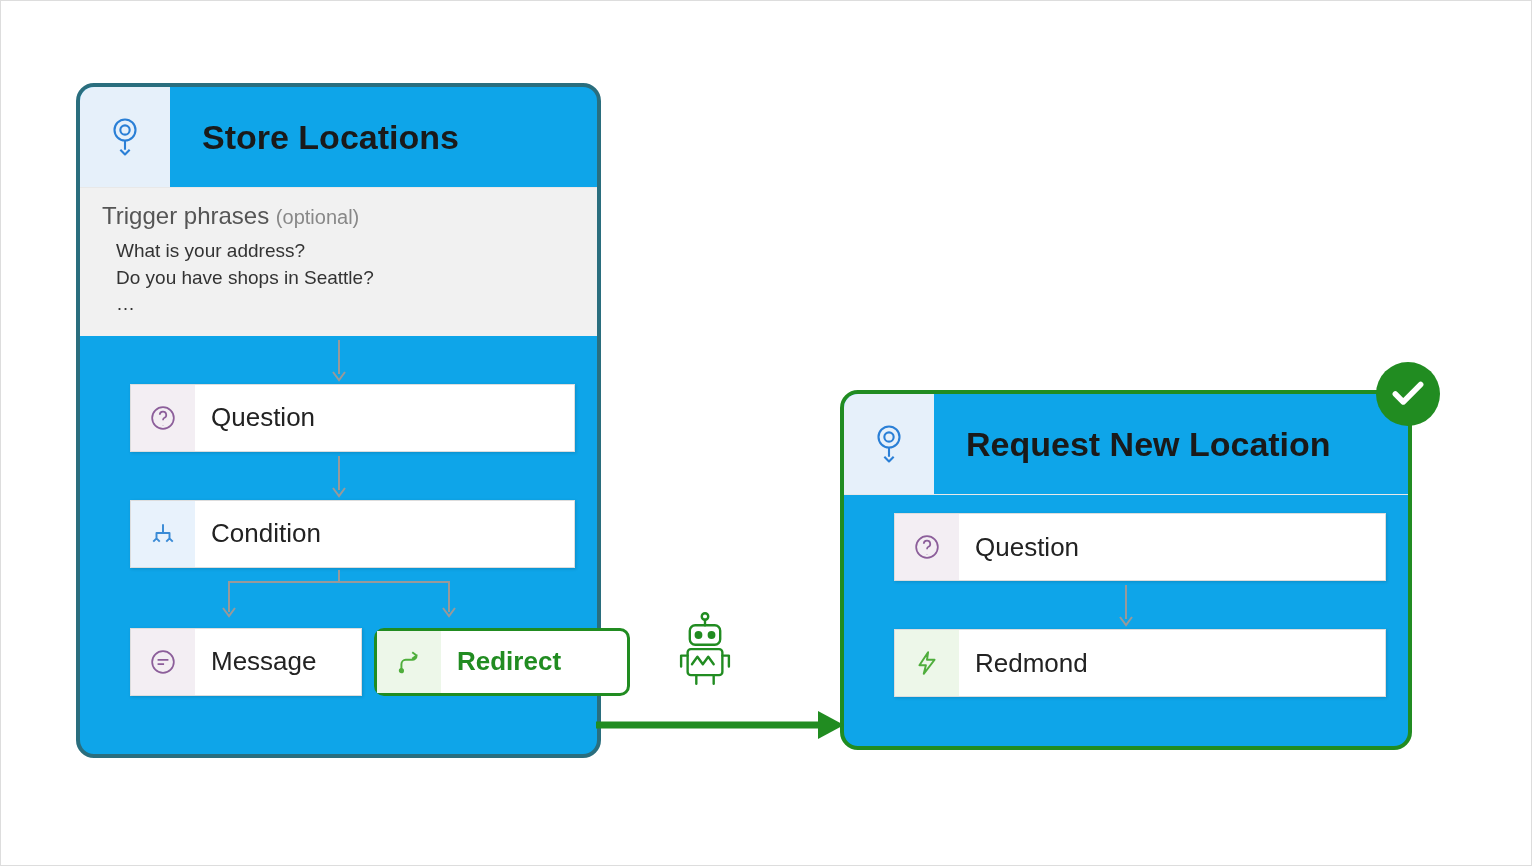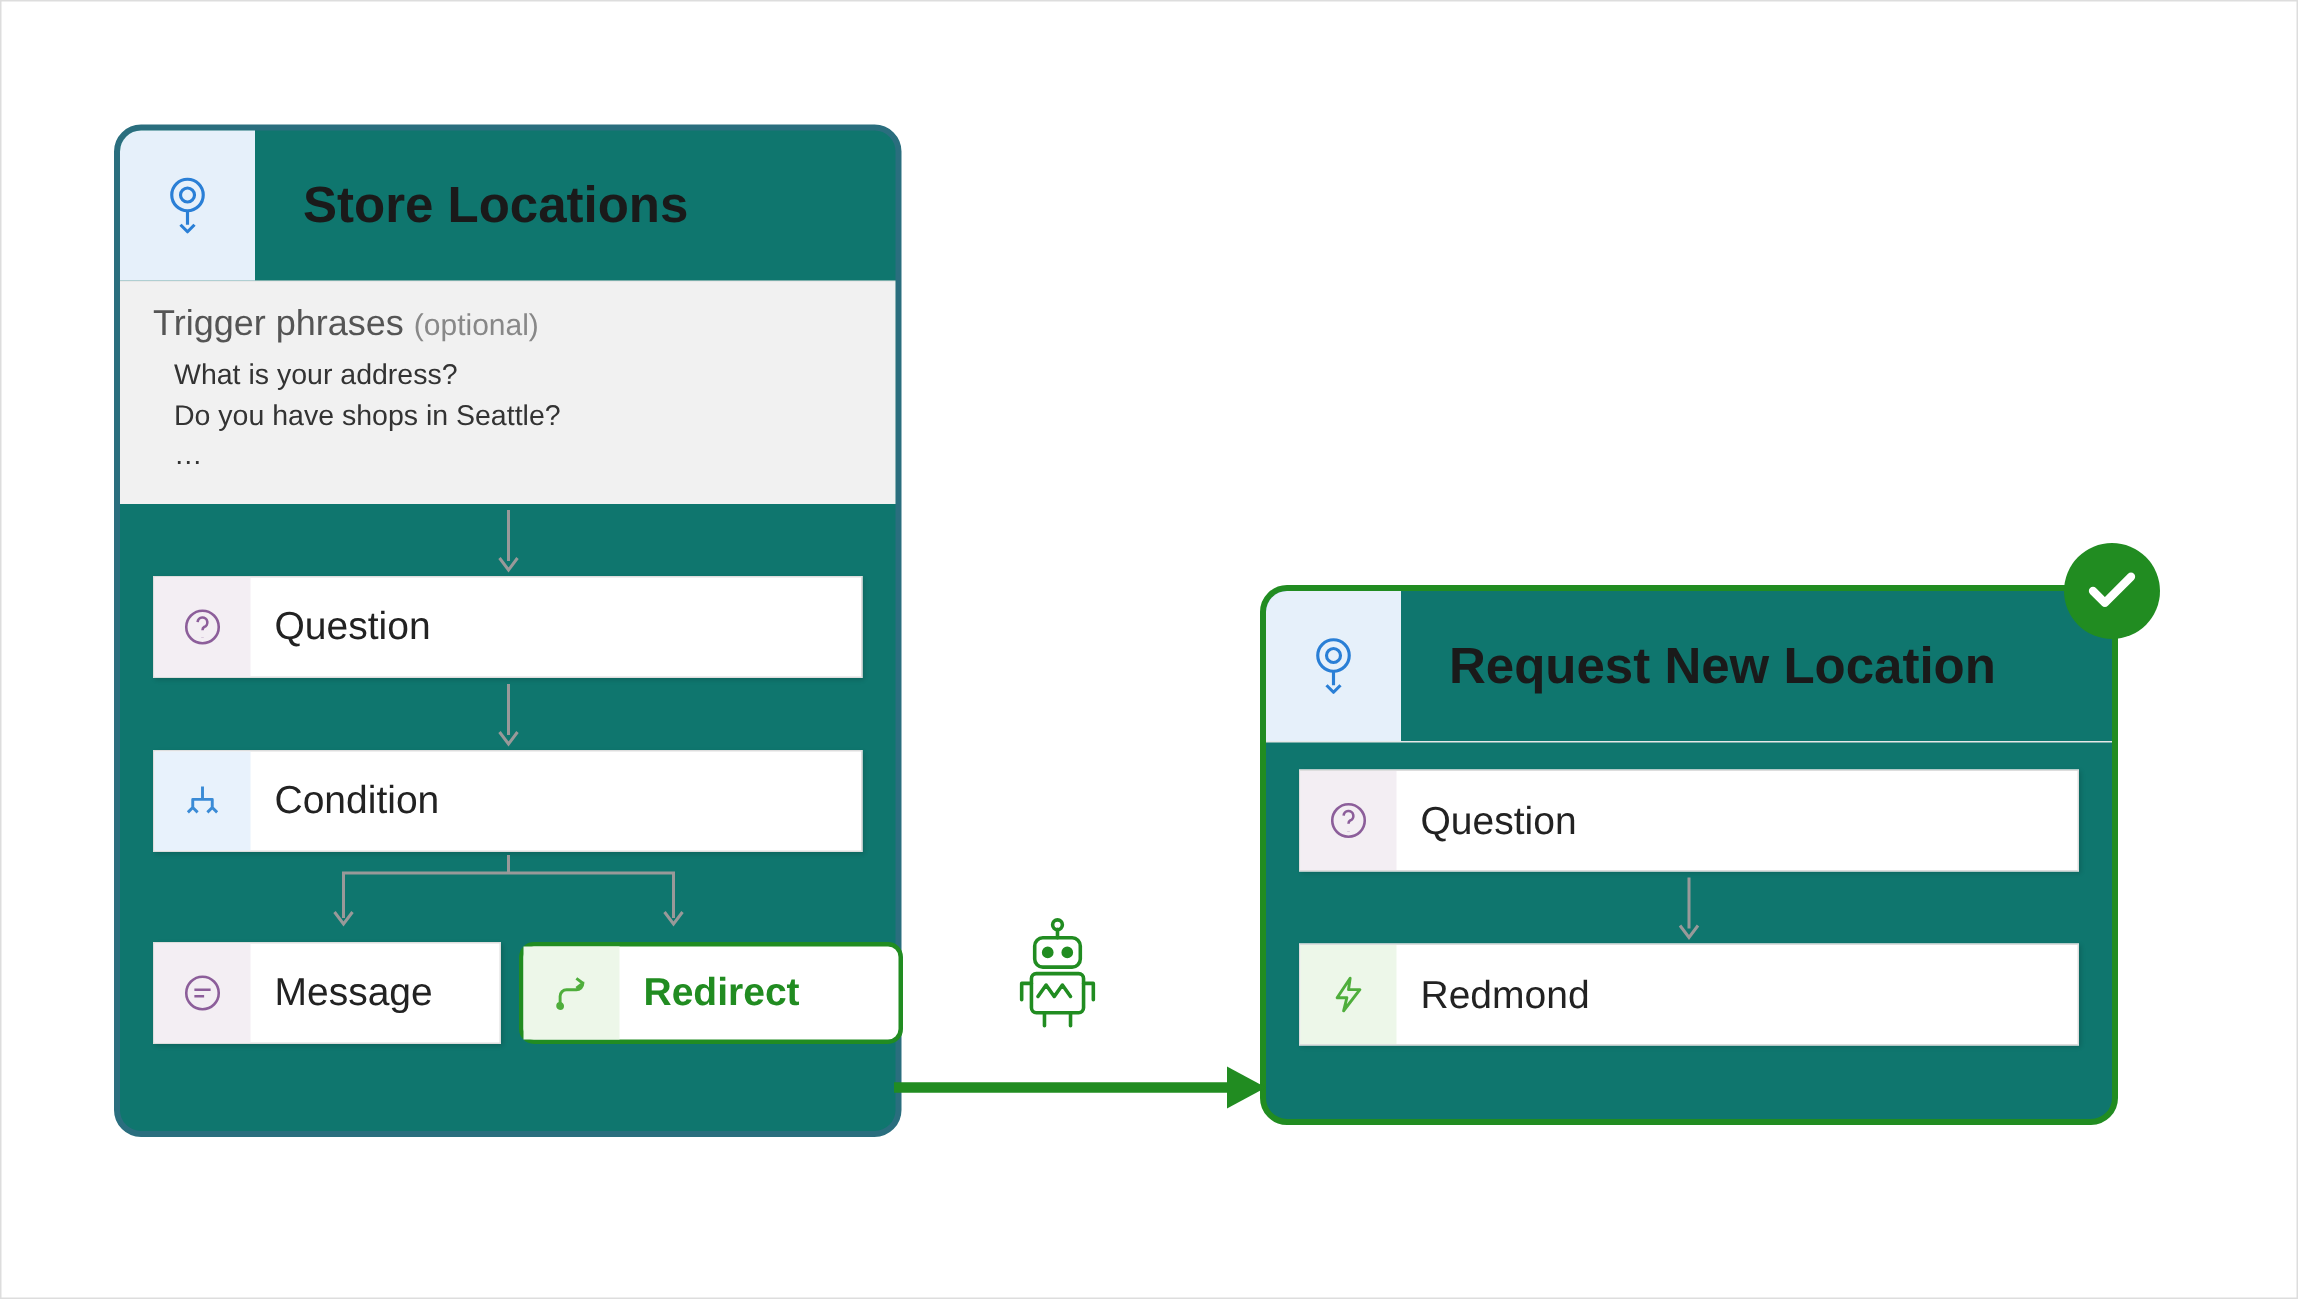--- a/index.html
+++ b/index.html
@@ -7,21 +7,21 @@
       font-family: 'Segoe UI', -apple-system, sans-serif;
       background: #ffffff;
       width: 1532px;
       height: 866px;
       position: relative;
       border: 1px solid #ddd;
     }
     .topic-card {
       position: absolute;
       border-radius: 18px;
-      background: #0f766e;
+      background: #0ea5e9;
     }
     .topic-left {
       left: 75px;
       top: 82px;
       width: 525px;
       height: 675px;
       border: 4px solid #2a6e7e;
     }
     .topic-right {
       left: 839px;
@@ -84,20 +84,21 @@
     .flow-body-right { padding: 18px 22px; }
     .arrow-down {
       display: flex;
       justify-content: center;
     }
     .arrow-down svg { fill: #999; stroke: #999; }
     .node-row {
       display: flex;
       align-items: flex-start;
       gap: 12px;
+      margin-left: 28px;
     }
     .node {
       display: flex;
       align-items: center;
       border: 1px solid #ddd;
       box-shadow: 1px 1px 3px rgba(0,0,0,0.15);
       background: #fff;
       height: 68px;
       flex: 1;
     }

